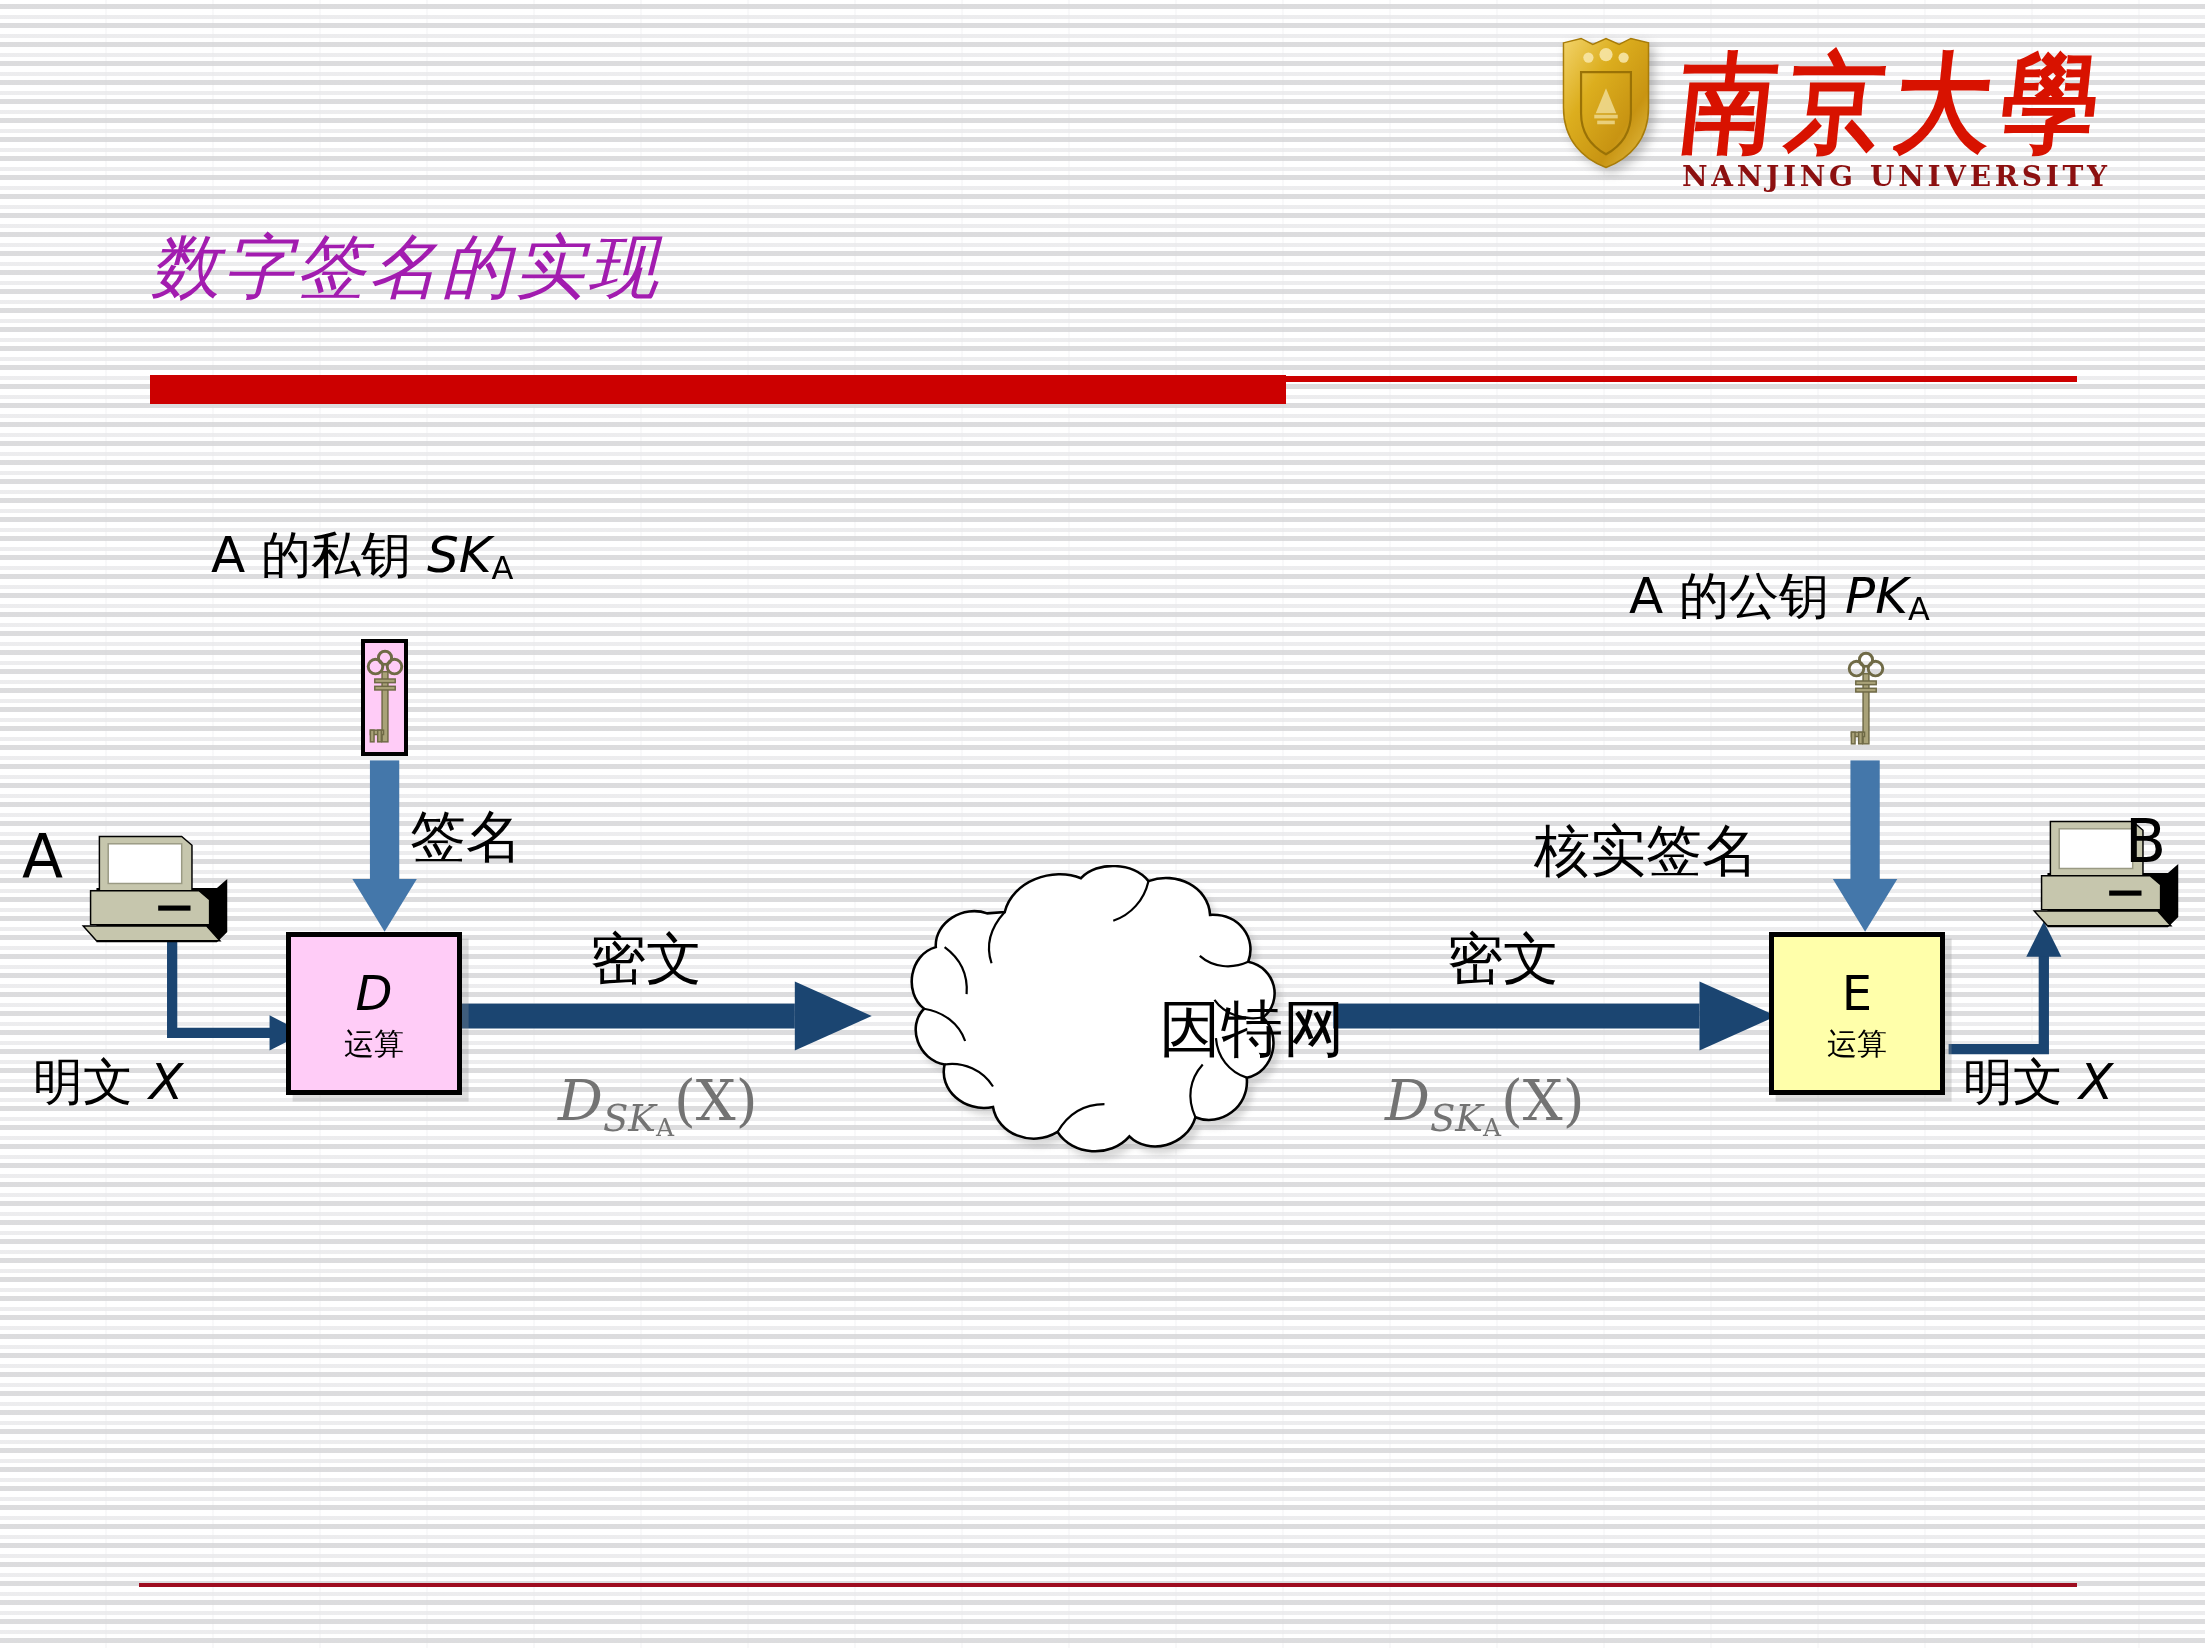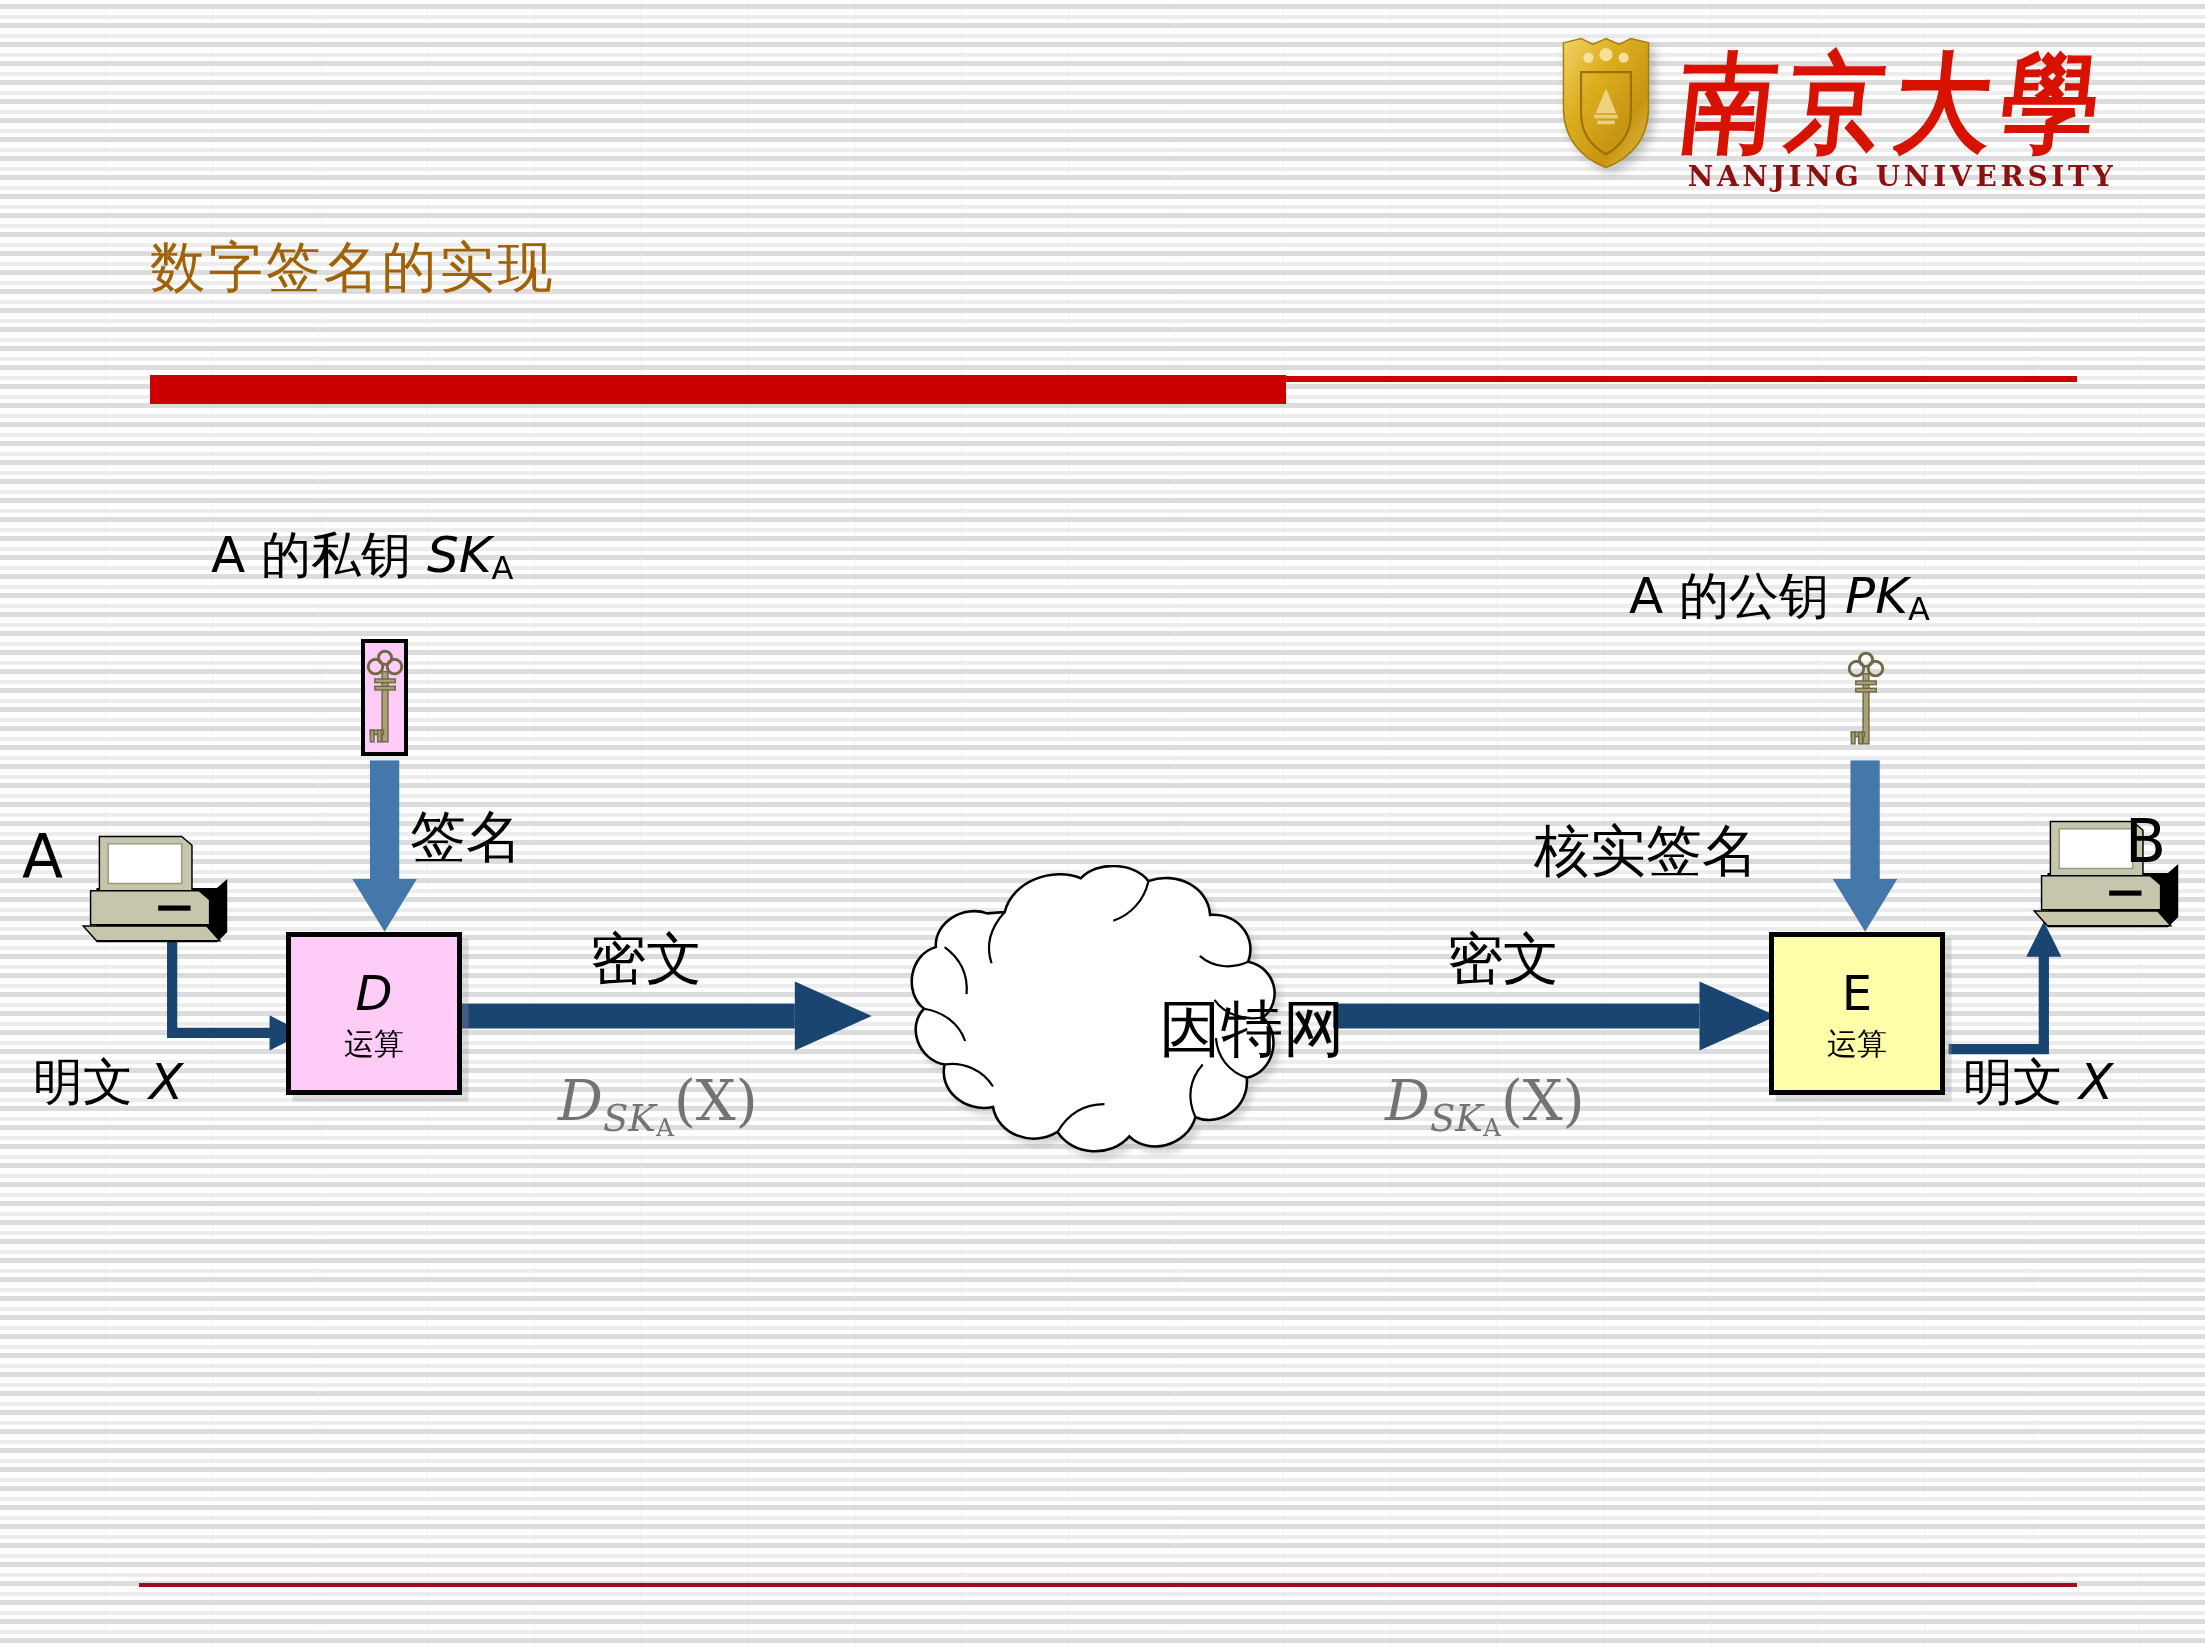--- a/index.html
+++ b/index.html
@@ -35,28 +35,29 @@
   #logo-wrap{ position:absolute; left:1559px; top:37px; width:557px; height:183px; }
   #shield-icon{ position:absolute; left:0; top:0; width:94px; height:132px;
      filter:drop-shadow(5.9px 5.9px 5.1px rgba(120,120,120,.45)); }
   #logo-cn{ position:absolute; left:123px; top:-4.4px; width:440px; height:125px;
      color:#d81200; font-family:"DejaVu Serif", serif; font-weight:bold;
      font-size:97px; letter-spacing:10.3px; line-height:125px;
      text-align:center; white-space:nowrap;
      transform:skewX(-6deg) scaleY(1.12); transform-origin:left top; }
   #logo-en{ position:absolute; left:123px; top:123px; width:440px;
      color:#8c1010; font-family:"DejaVu Serif", serif; font-weight:bold;
-     font-size:28px; letter-spacing:3.7px; text-align:center; white-space:nowrap; }
+     font-size:28px; letter-spacing:3.7px; text-align:left; white-space:nowrap; }
 
   
   #page-title{
     position:absolute; left:150px; top:223px; width:1172px;
-    font-size:55px; line-height:88px; color:#a16207;
+    font-size:70px; line-height:88px; color:#a21caf;
     font-family:"DejaVu Sans", sans-serif; white-space:nowrap;
     letter-spacing:2.9px;
+    font-style:italic;
   }
   #title-bar-thick{ position:absolute; left:150px; top:375px; width:1136px; height:29px; background:#cc0000; }
   #title-bar-thin{ position:absolute; left:1286px; top:376px; width:791px; height:5.9px; background:#cc0000; }
   #footer-rule{ position:absolute; left:139px; top:1583px; width:1938px; height:4.4px; background:#9e0d20; }
 
   
   .cap{ position:absolute; white-space:nowrap; color:#000;
         font-family:"DejaVu Sans", sans-serif; }
   .key-label{ font-size:50px; }
   .key-label i{ font-style:italic; }

